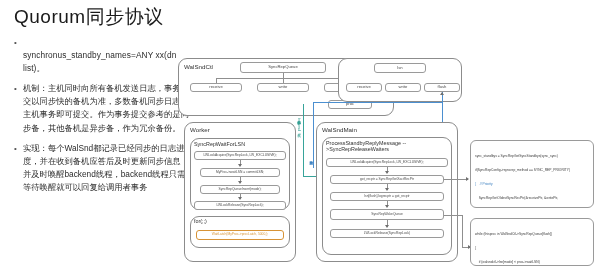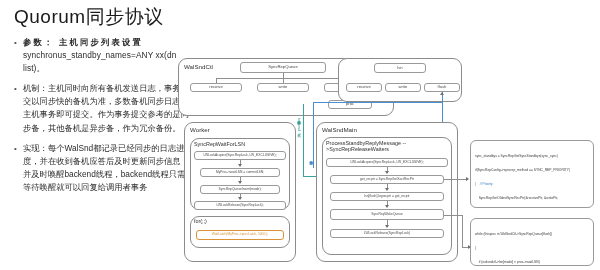--- a/index.html
+++ b/index.html
@@ -85,21 +85,21 @@
 <body>
 
 <div id="slide">
 
   <div class="title">Quorum同步协议</div>
 
   <div class="bullets">
 
     <div class="bullet">
       <span class="dot">•</span>
-      <span class="btext"><span class="lead">参数： 主机同步列表设置</span><br><span class="code">synchronus_standby_names=ANY xx(dn list)。</span></span>
+      <span class="btext"><br><span class="code">synchronus_standby_names=ANY xx(dn list)。</span></span>
     </div>
 
     <div class="bullet">
       <span class="dot">•</span>
       <span class="btext">机制：主机同时向所有备机发送日志，事务提交以同步快的备机为准，多数备机同步日志后主机事务即可提交。作为事务提交参考的是同步备，其他备机是异步备，作为冗余备份。</span>
     </div>
 
     <div class="bullet">
       <span class="dot">•</span>
       <span class="btext">实现：每个WalSnd都记录已经同步的日志进度，并在收到备机应答后及时更新同步信息，并及时唤醒backend线程，backend线程只需要等待唤醒就可以回复给调用者事务</span>

